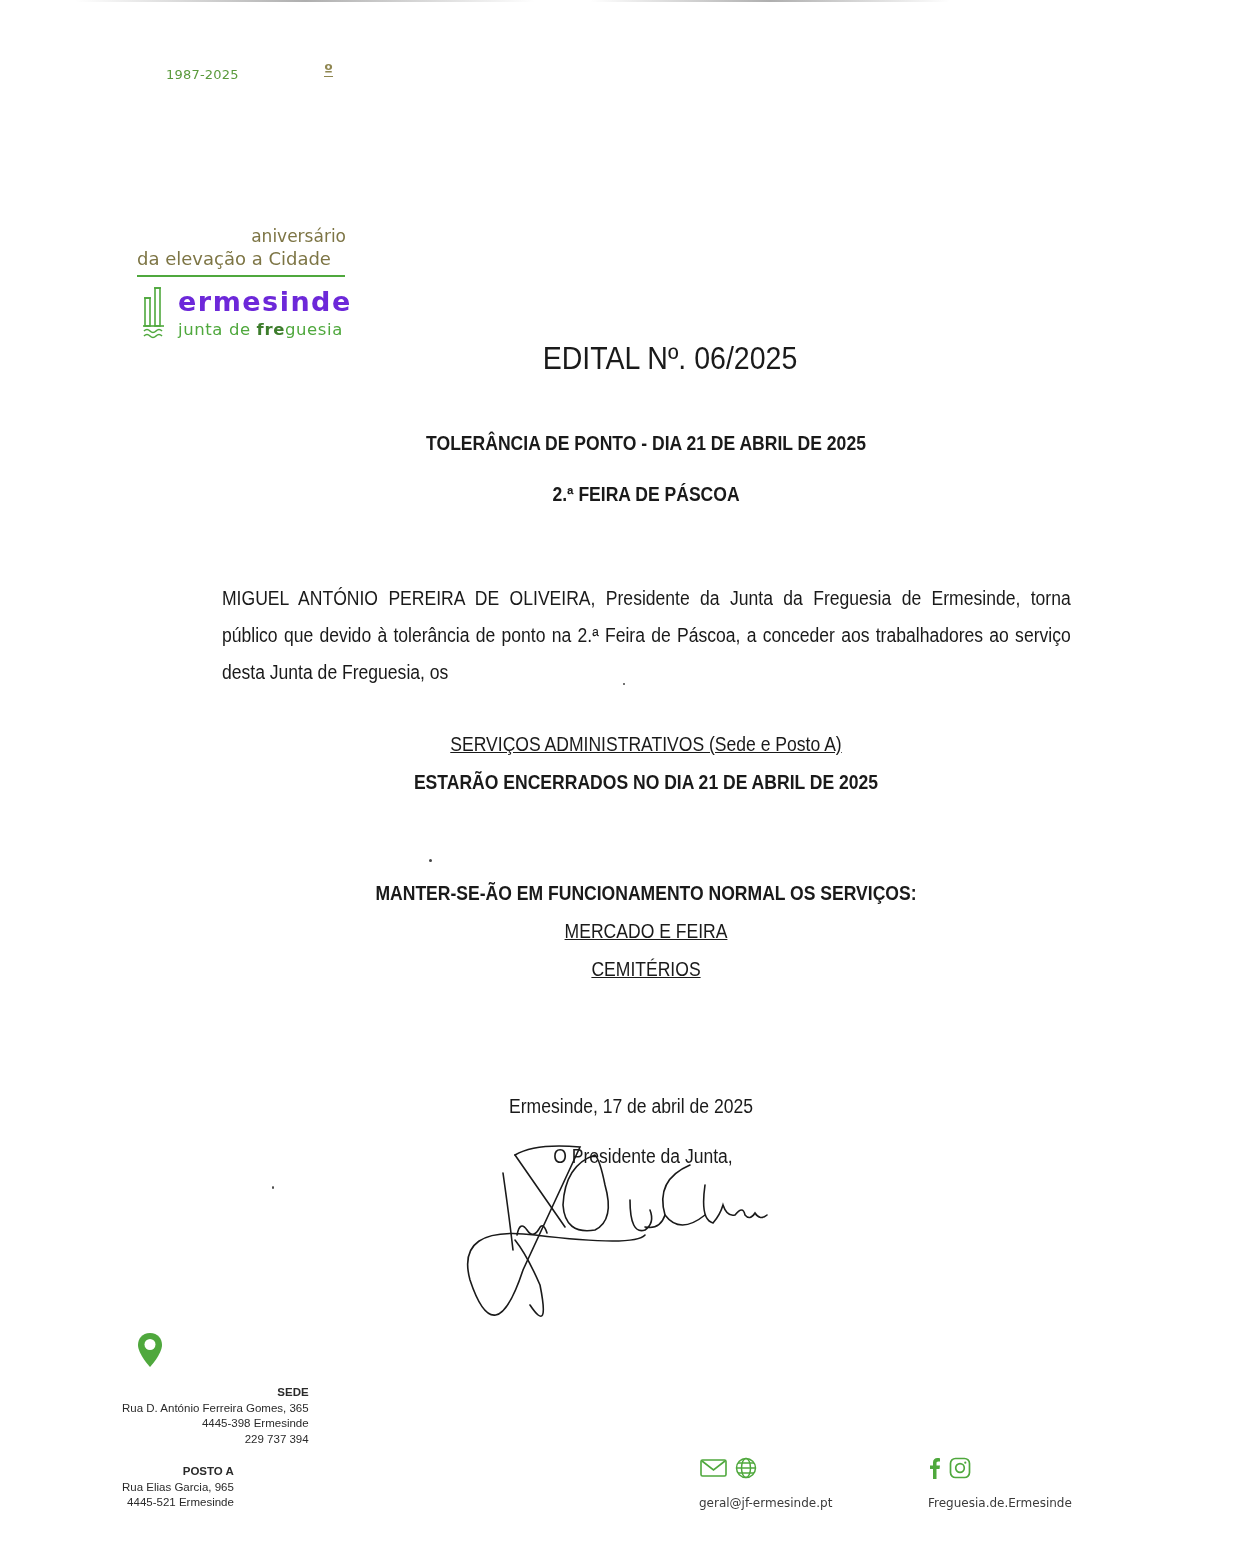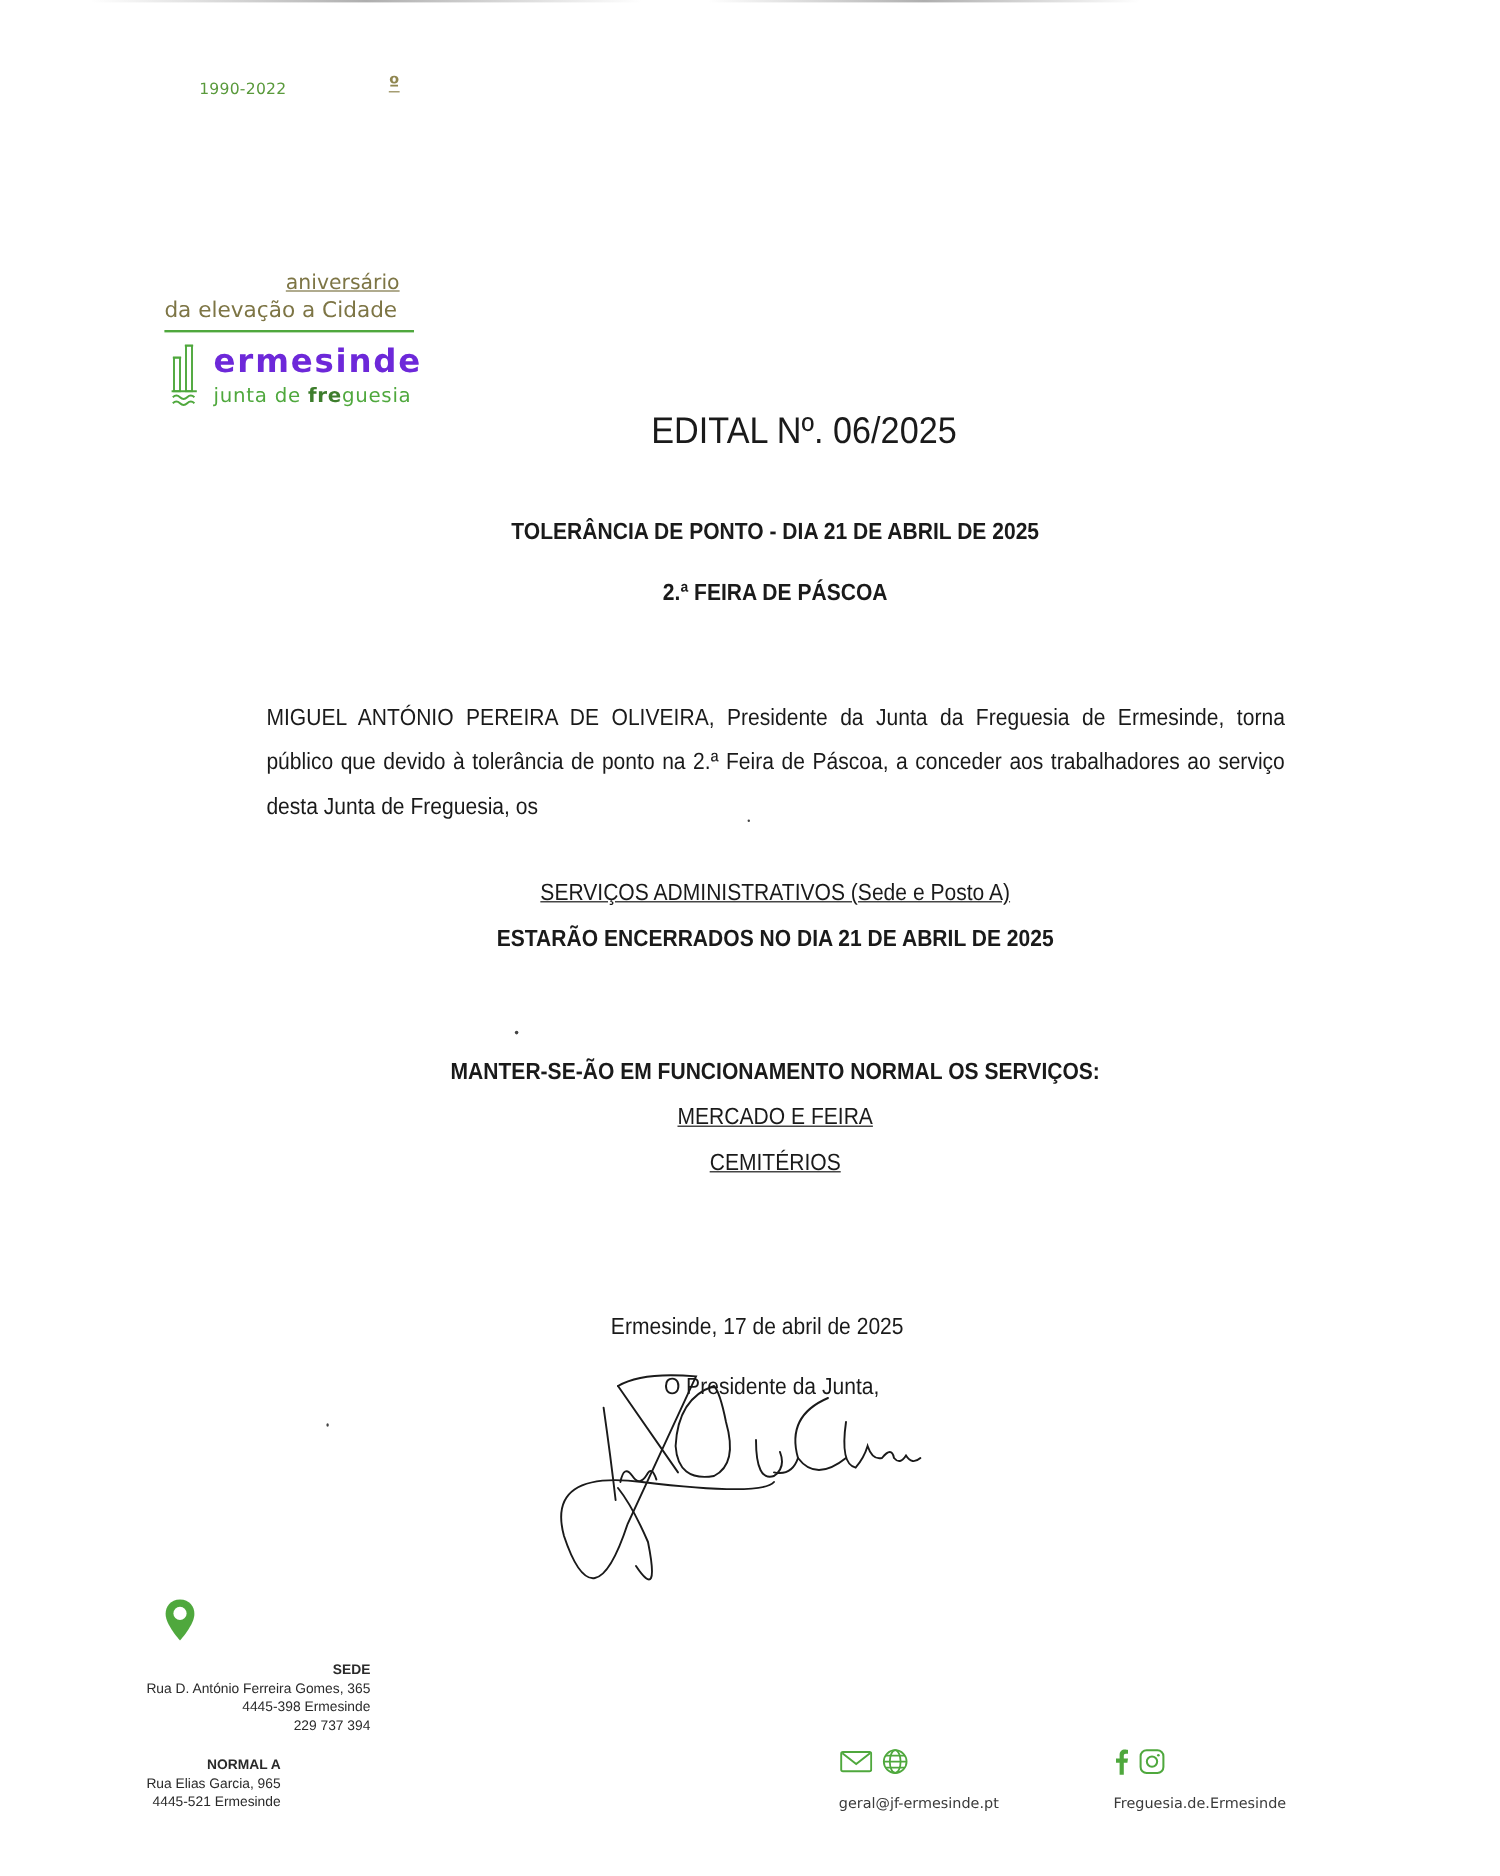--- a/index.html
+++ b/index.html
@@ -2,21 +2,21 @@
 <html><head>
 <meta charset="utf-8">
 <style>
   html, body { margin: 0; padding: 0; background: #ffffff; }
   body { width: 1250px; height: 1563px; position: relative; overflow: hidden; font-family: "Liberation Sans", sans-serif; color: #1c1c1c; }
   .scan-top { position: absolute; top: 0; height: 2px; background: linear-gradient(90deg, rgba(160,160,160,0), rgba(140,140,140,0.7), rgba(160,160,160,0)); }
   .logo { position: absolute; left: 136px; top: 58px; width: 220px; height: 290px; }
   .logo .years { position: absolute; left: 30px; top: 9px; font-size: 13px; color: #5a9a3c; letter-spacing: 0.2px; font-family: "DejaVu Sans", sans-serif; }
   .logo .big35 { position: absolute; left: 2px; top: -18px; font-size: 178px; font-weight: bold; color: #8f8650; letter-spacing: -24px; line-height: 1; font-family: "DejaVu Serif", serif; }
   .logo .ordinal { position: absolute; left: 188px; top: 2px; font-size: 16px; color: #8f8650; font-weight: bold; text-decoration: underline; font-family: "DejaVu Sans", sans-serif; }
-  .logo .aniv { position: absolute; right: 23px; top: 168px; font-size: 17px; color: #7d7545; font-family: "DejaVu Sans", sans-serif; text-decoration: underline; }
+  .logo .aniv { position: absolute; right: 10px; top: 168px; font-size: 17px; color: #7d7545; font-family: "DejaVu Sans", sans-serif; }
   .logo .elev { position: absolute; left: 1px; top: 190px; font-size: 18px; color: #7d7545; font-family: "DejaVu Sans", sans-serif; white-space: nowrap; }
   .logo .rule { position: absolute; left: 1px; top: 217px; width: 208px; height: 2px; background: #4fa83d; }
   .logo .tower { position: absolute; left: 6px; top: 226px; width: 24px; height: 58px; }
   .logo .name { position: absolute; left: 42px; top: 228px; font-size: 27px; font-weight: bold; color: #6d28d9; letter-spacing: 1.5px; font-family: "DejaVu Sans", sans-serif; }
   .logo .sub { position: absolute; left: 42px; top: 262px; font-size: 16.5px; color: #4fa83d; letter-spacing: 0.6px; font-family: "DejaVu Sans", sans-serif; }
   .logo .sub b { color: #3d7d2c; }
 
   .title { position: absolute; left: 0; width: 1340px; top: 341px; text-align: center; font-size: 31px; color: #1a1a1a; font-family: "Liberation Sans Narrow", "Liberation Sans", sans-serif; transform: scaleX(0.92); transform-origin: 670px 0; }
   .center-line { position: absolute; left: 0; width: 1292px; text-align: center; font-weight: bold; font-size: 19.5px; color: #1a1a1a; transform: scaleX(0.9); transform-origin: 646px 0; white-space: nowrap; }
   .u-line { position: absolute; left: 0; width: 1292px; text-align: center; font-size: 19.5px; color: #1a1a1a; text-decoration: underline; transform: scaleX(0.9); transform-origin: 646px 0; white-space: nowrap; }
@@ -33,21 +33,21 @@
   .contact { position: absolute; font-family: "DejaVu Sans", sans-serif; font-size: 12px; color: #3a3a3a; text-align: right; }
   .icon-row { position: absolute; display: flex; gap: 8px; align-items: center; }
 </style>
 </head>
 <body>
 
 <div class="scan-top" style="left:75px; width:460px;"></div>
 <div class="scan-top" style="left:590px; width:360px;"></div>
 
 <div class="logo">
-  <div class="years">1990-2022</div>
+  <div class="years">1987-2025</div>
   <div class="ordinal">º</div>
   <div class="aniv">aniversário</div>
   <div class="elev">da elevação a Cidade</div>
   <div class="rule"></div>
   <svg class="tower" viewBox="0 0 24 58">
     <g fill="none" stroke="#4fa83d" stroke-width="1.6">
       <rect x="3" y="14" width="5" height="28"></rect>
       <rect x="13" y="4" width="5" height="38"></rect>
       <line x1="1" y1="42" x2="22" y2="42"></line>
       <line x1="2" y1="14" x2="9" y2="14"></line>
@@ -104,21 +104,21 @@
 </svg>
 
 <div class="addr" style="top:1385px;">
   <div class="h">SEDE</div>
   <div>Rua D. António Ferreira Gomes, 365</div>
   <div>4445-398 Ermesinde</div>
   <div>229 737 394</div>
 </div>
 
 <div class="addr" style="top:1464px;">
-  <div class="h">NORMAL A</div>
+  <div class="h">POSTO A</div>
   <div>Rua Elias Garcia, 965</div>
   <div>4445-521 Ermesinde</div>
 </div>
 
 <div class="icon-row" style="left:700px; top:1457px;">
   <svg width="27" height="20" viewBox="0 0 27 20">
     <rect x="1" y="2" width="25" height="16" rx="1.5" fill="none" stroke="#4fa83d" stroke-width="1.6"></rect>
     <path d="M2 3 L13.5 12 L25 3" fill="none" stroke="#4fa83d" stroke-width="1.6"></path>
   </svg>
   <svg width="22" height="22" viewBox="0 0 22 22">

